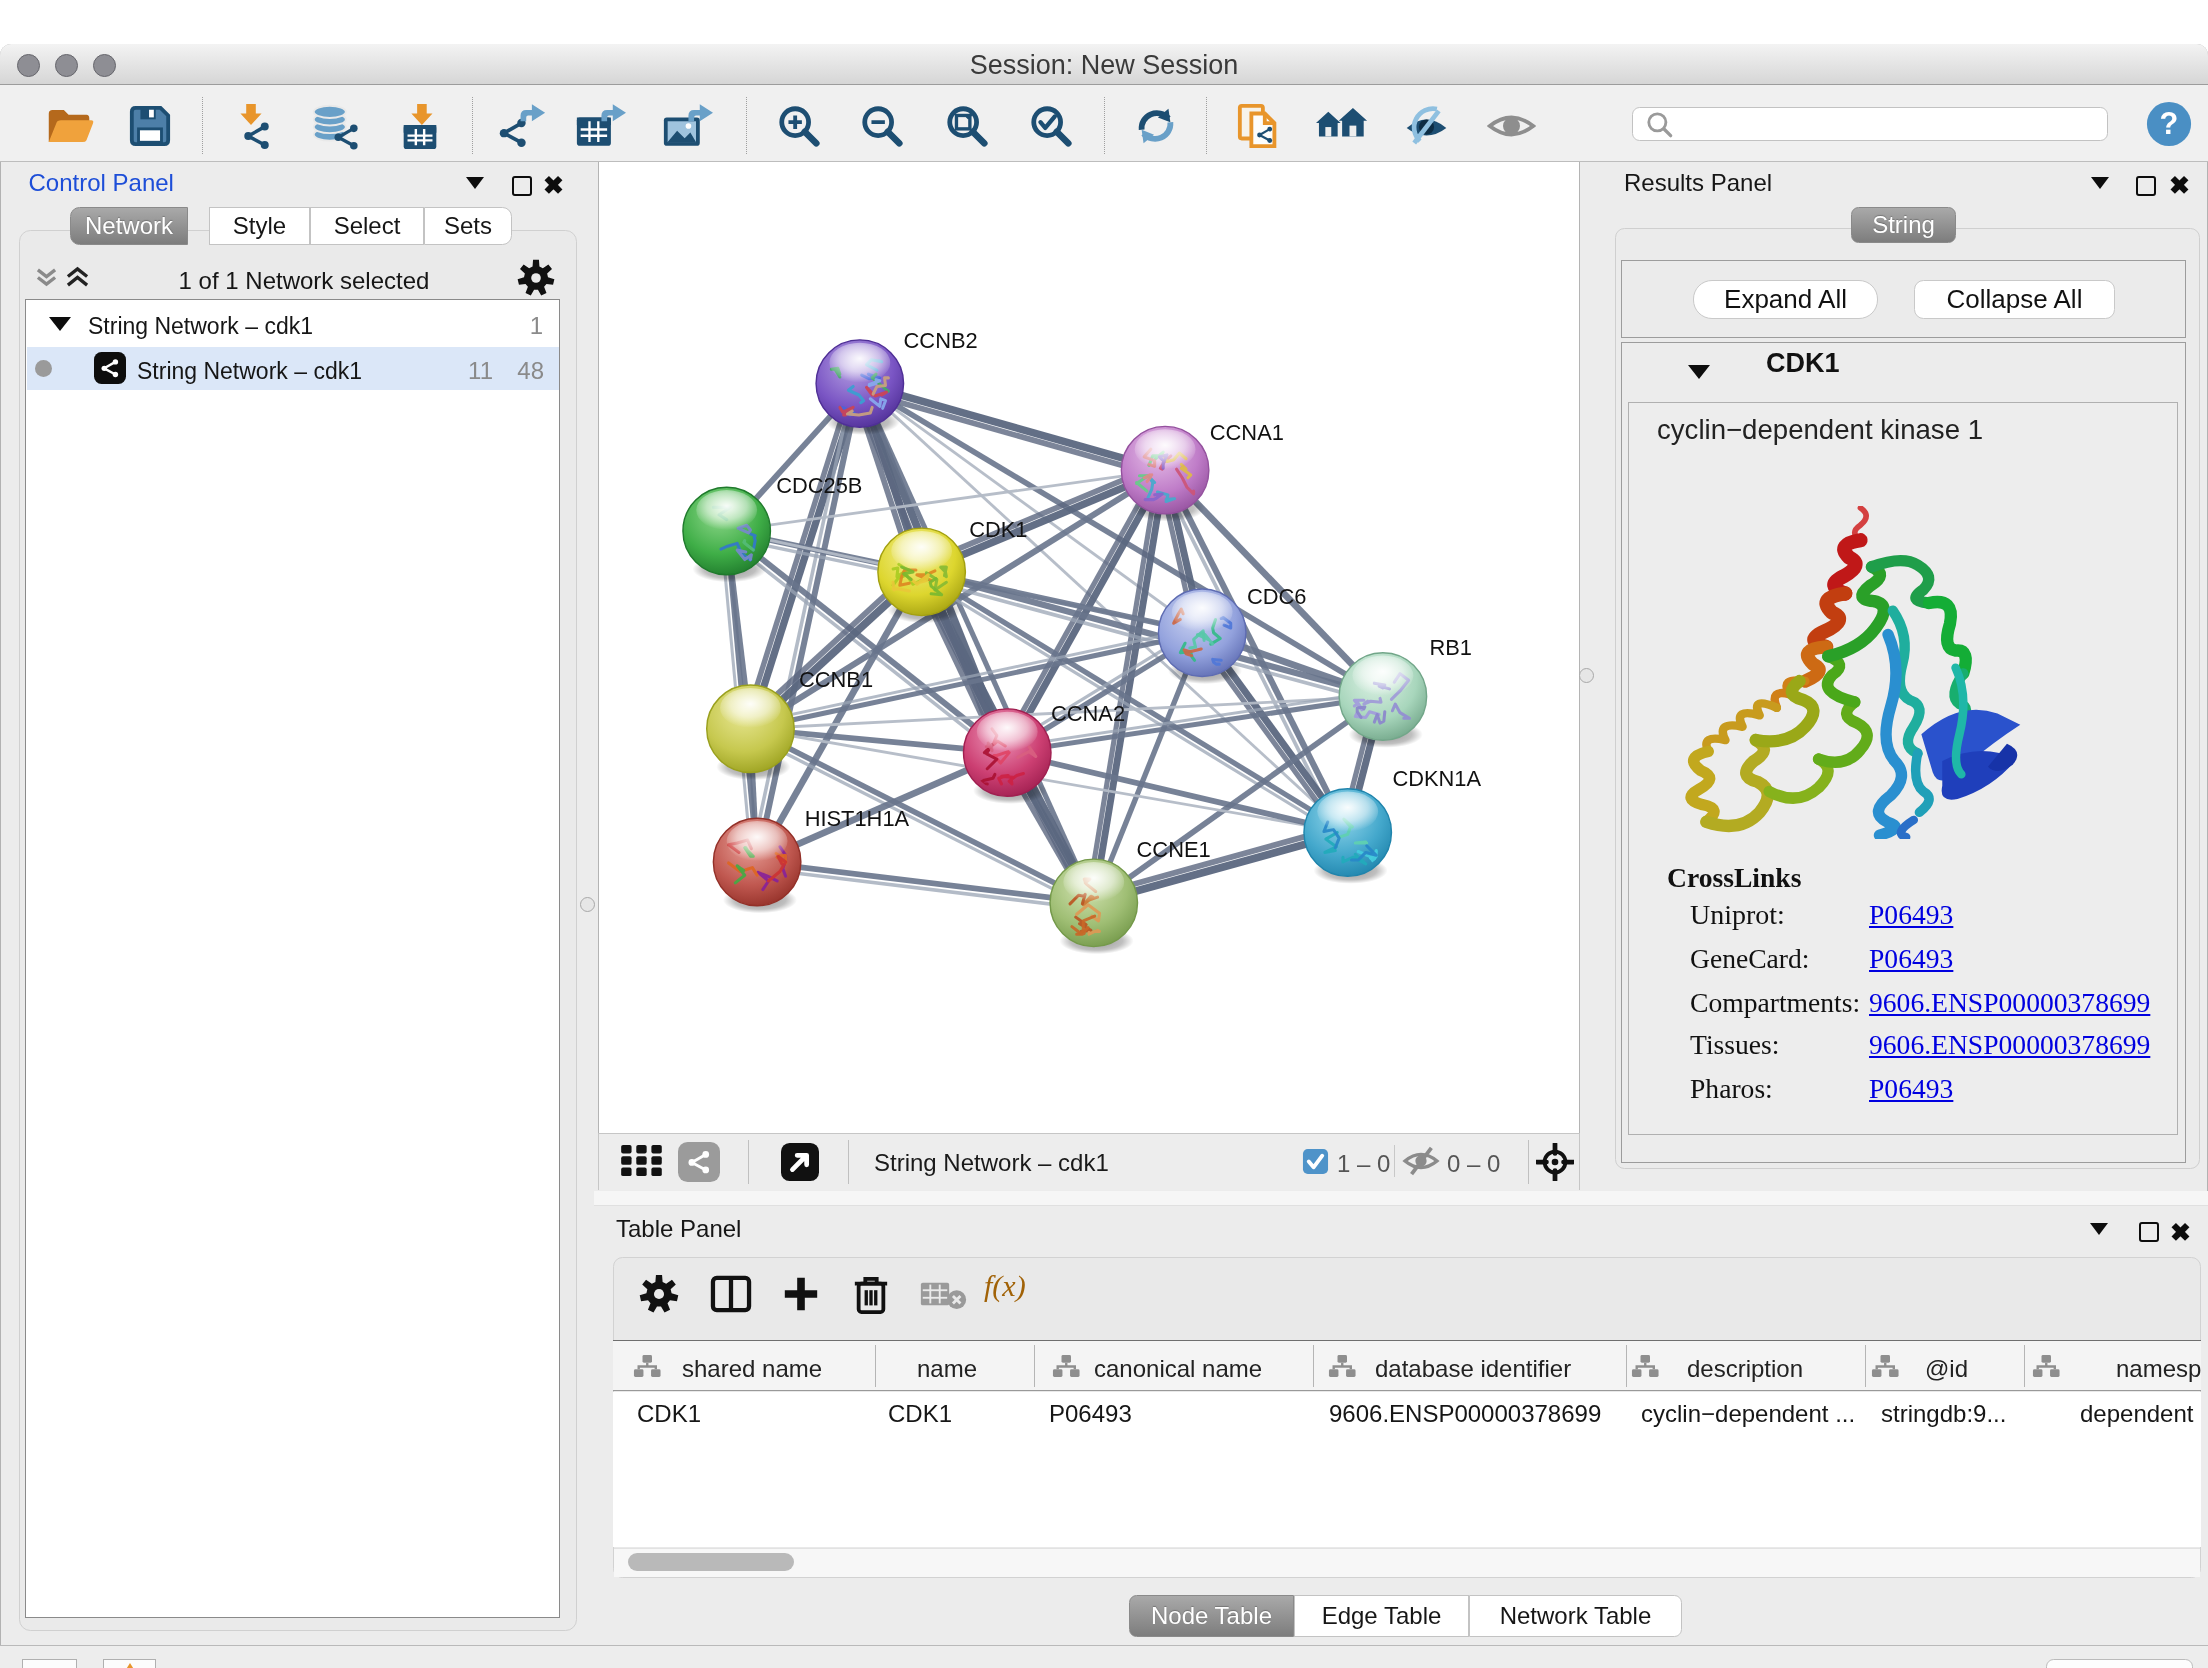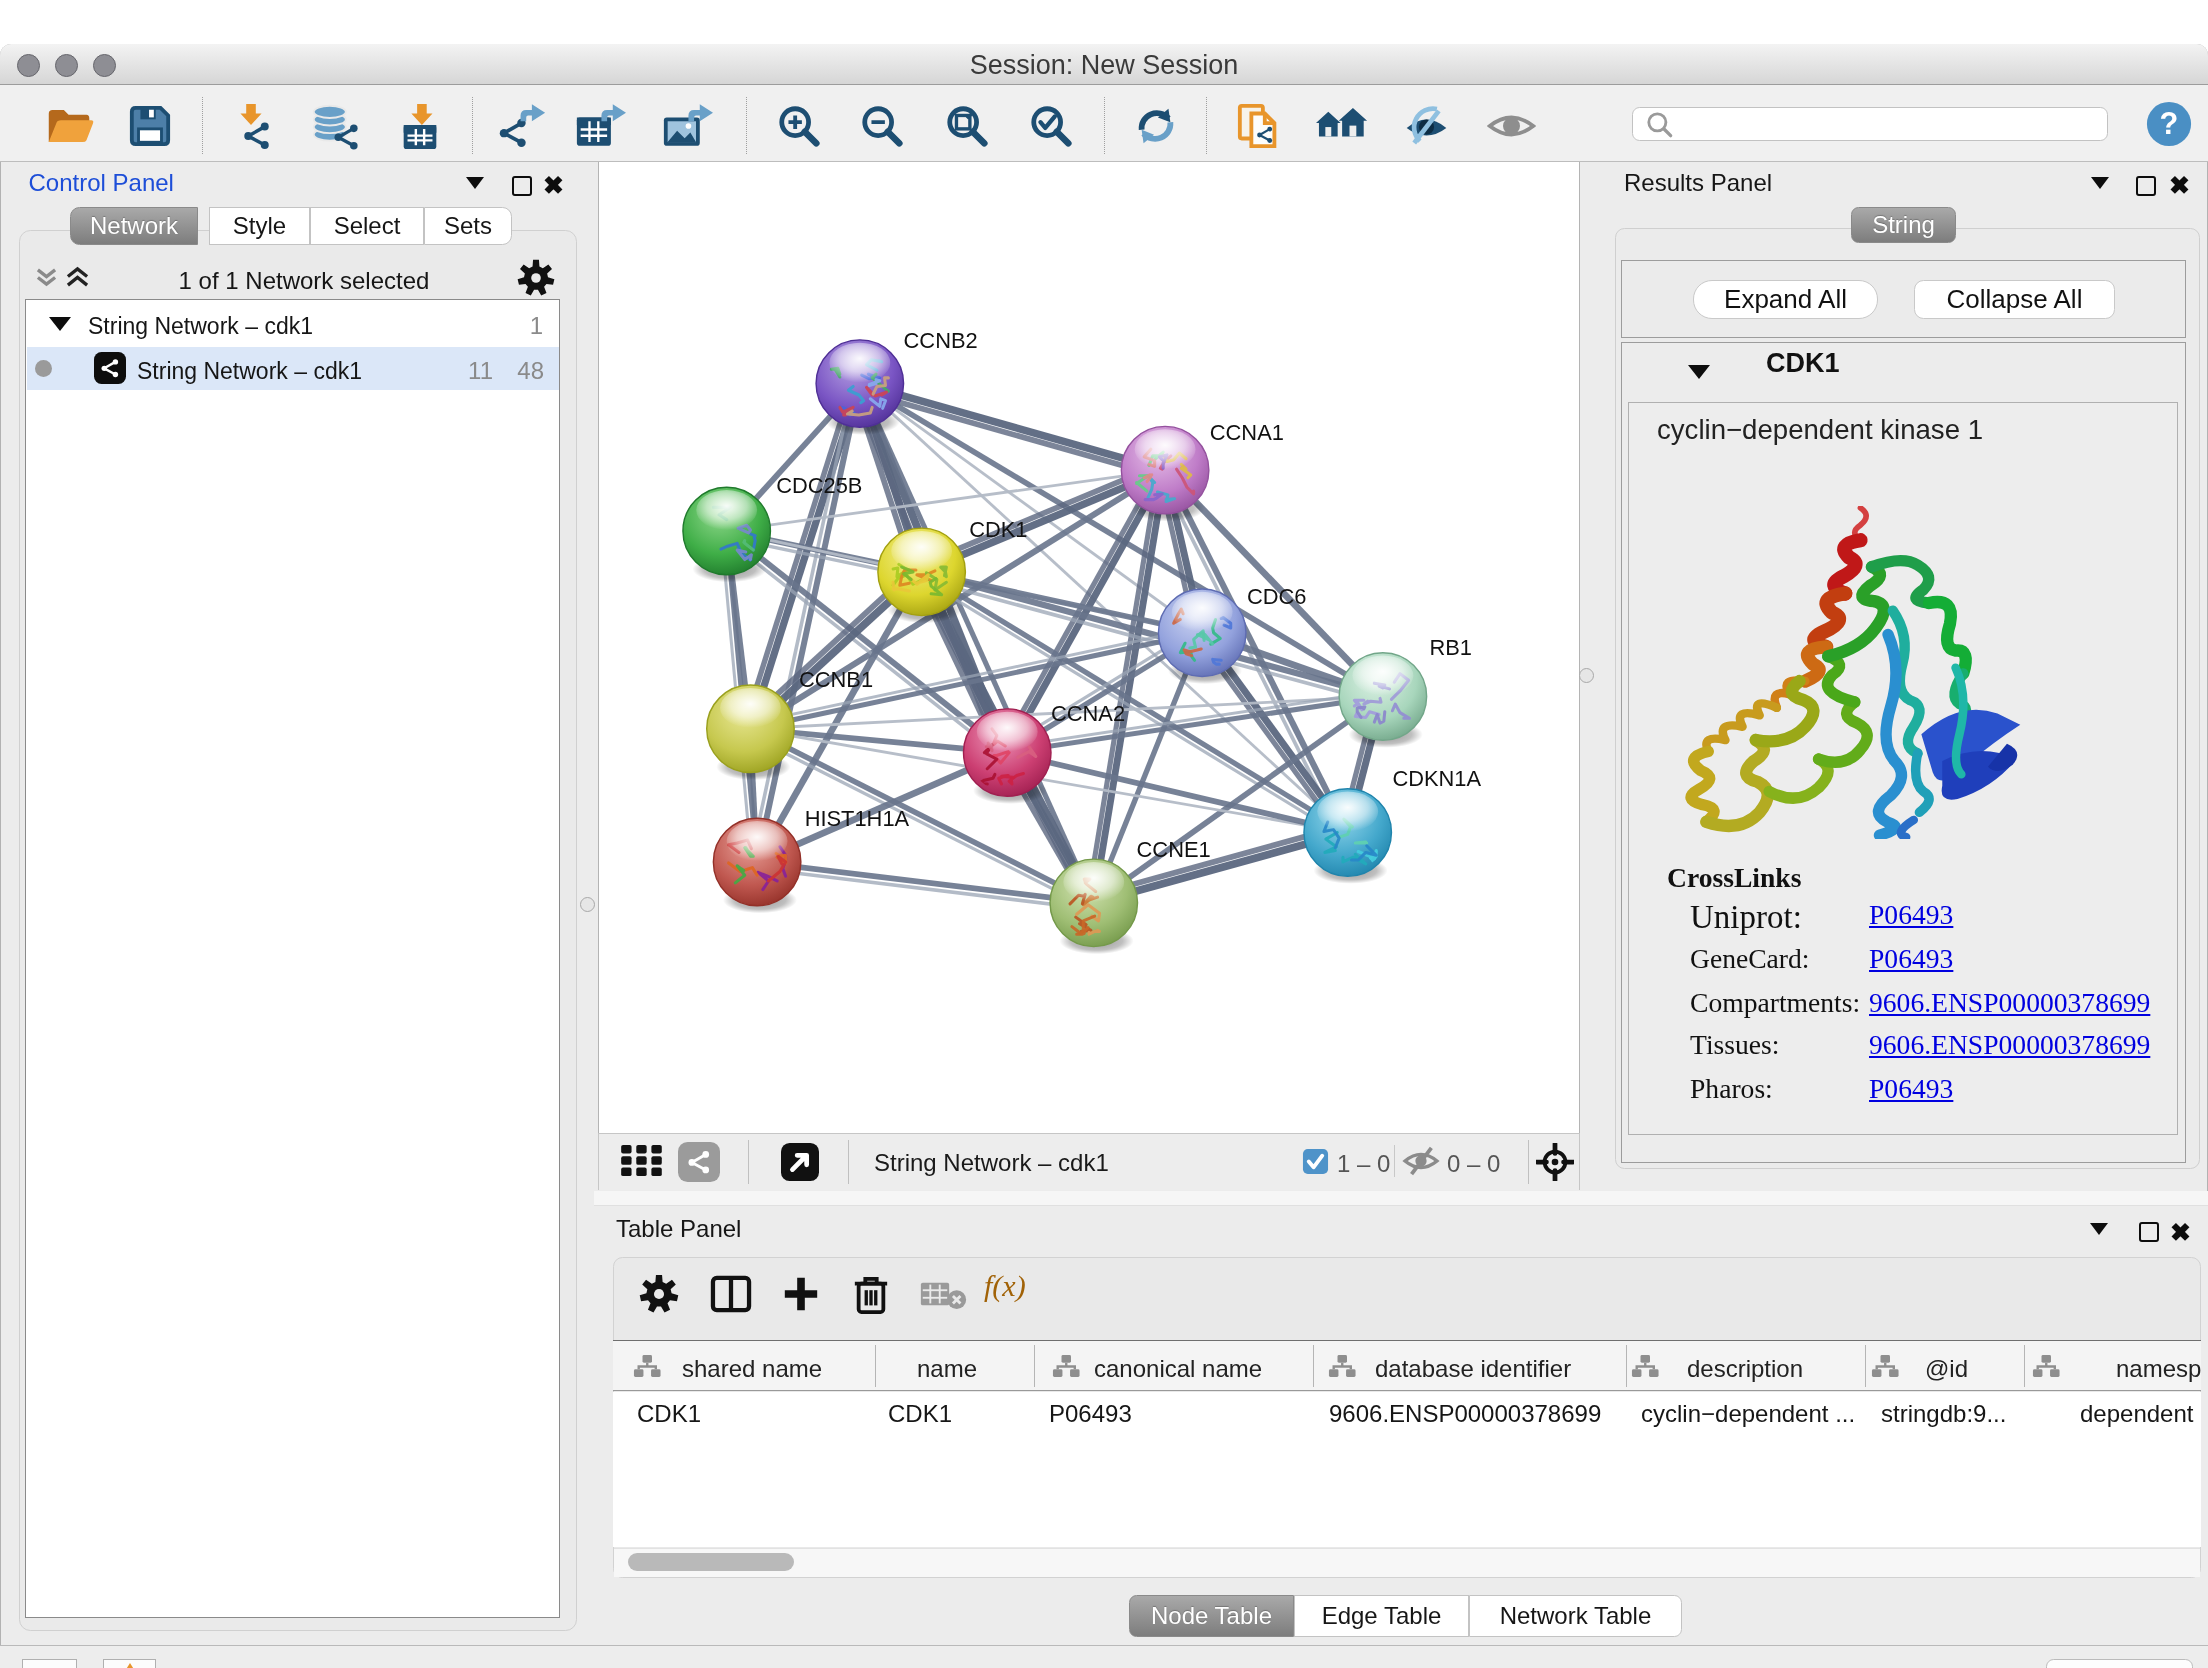--- a/index.html
+++ b/index.html
@@ -161,21 +161,21 @@
       </svg></div>
     <div class="abs" style="left:28.5px;top:125px;font-size:24px;color:#1d4ed8;">Control Panel</div>
     <div class="hdrbtns" style="left:466px;top:133px;">
       <span class="tri"></span>
     </div>
     <div class="hdrbtns" style="left:512px;top:132px;">
       <span class="sq"></span>
     </div>
     <div class="abs xx" style="left:543px;top:129px;">✖</div>
     <div class="abs" style="left:19px;top:186px;width:558px;height:1401px;background:#eaeaea;border:1px solid #d0d0d0;border-radius:11.4px;box-sizing:border-box;"></div>
-    <div class="tab tabsel" style="left:70px;top:163px;width:128px;height:38px;border-radius:9.5px 0 0 9.5px;">Network</div>
+    <div class="tab tabsel" style="left:70px;top:163px;width:118px;height:38px;border-radius:9.5px 0 0 9.5px;">Network</div>
     <div class="tab" style="left:209px;top:163px;width:101px;height:38px;">Style</div>
     <div class="tab" style="left:310px;top:163px;width:114px;height:38px;">Select</div>
     <div class="tab" style="left:424px;top:163px;width:88px;height:38px;border-radius:0 9.5px 9.5px 0;">Sets</div>
     <div class="abs" style="left:35px;top:223px;width:23px;height:21px;"><svg width="23" height="21" viewBox="0 0 24 22">
         <path d="M3 3 L12 10 L21 3" fill="none" stroke="#8a8a8a" stroke-width="3.5"></path>
         <path d="M3 11 L12 18 L21 11" fill="none" stroke="#8a8a8a" stroke-width="3.5"></path>
       </svg></div>
     <div class="abs" style="left:65px;top:222px;width:25px;height:23px;"><svg width="25" height="23" viewBox="0 0 26 24">
         <path d="M3 11 L13 3 L23 11" fill="none" stroke="#222" stroke-width="3.5"></path>
         <path d="M3 20 L13 12 L23 20" fill="none" stroke="#222" stroke-width="3.5"></path>
@@ -619,21 +619,21 @@
 <path d="M256 260 Q250 290 262 300 Q276 308 258 322" stroke="#20a0b8" stroke-width="10"></path>
 <path d="M225 135 Q240 170 228 210 Q216 250 232 268 Q248 284 228 304 Q204 322 224 332 Q244 338 216 346" stroke="#2a8fd0" stroke-width="12"></path>
 <path d="M252 330 Q230 344 244 348" stroke="#2a6fc8" stroke-width="9"></path>
 <path d="M260 240 Q300 204 340 218 L364 230 Q330 252 296 282 Q278 296 272 280 Z" fill="#2a52cc" stroke="none"></path>
 <path d="M282 268 Q322 248 360 266 Q336 296 298 308 Q278 312 282 294 Z" fill="#1f3fbb" stroke="none"></path>
 <path d="M350 250 Q368 258 356 272 Q340 284 330 274 Z" fill="#1733a8" stroke="none"></path>
 <path d="M296 170 Q310 200 300 240 Q292 272 302 282" stroke="#1fb7a8" stroke-width="9"></path>
 </g>
       </svg></div>
     <div class="abs" style="left:1667px;top:818px;font-size:27.6px;font-weight:bold;color:#111;font-family:'Liberation Serif',serif;">CrossLinks</div>
-    <div class="abs" style="left:1690px;top:855px;font-size:33px;color:#111;font-family:'Liberation Serif',serif;">Uniprot:</div>
+    <div class="abs" style="left:1690px;top:855px;font-size:28px;color:#111;font-family:'Liberation Serif',serif;">Uniprot:</div>
     <div class="abs" style="left:1869px;top:855px;font-size:27.6px;color:#0000e0;text-decoration:underline;font-family:'Liberation Serif',serif;">P06493</div>
     <div class="abs" style="left:1690px;top:899px;font-size:27.6px;color:#111;font-family:'Liberation Serif',serif;">GeneCard:</div>
     <div class="abs" style="left:1869px;top:899px;font-size:27.6px;color:#0000e0;text-decoration:underline;font-family:'Liberation Serif',serif;">P06493</div>
     <div class="abs" style="left:1690px;top:943px;font-size:27.6px;color:#111;font-family:'Liberation Serif',serif;">Compartments:</div>
     <div class="abs" style="left:1869px;top:943px;font-size:27.6px;color:#0000e0;text-decoration:underline;font-family:'Liberation Serif',serif;">9606.ENSP00000378699</div>
     <div class="abs" style="left:1690px;top:985px;font-size:27.6px;color:#111;font-family:'Liberation Serif',serif;">Tissues:</div>
     <div class="abs" style="left:1869px;top:985px;font-size:27.6px;color:#0000e0;text-decoration:underline;font-family:'Liberation Serif',serif;">9606.ENSP00000378699</div>
     <div class="abs" style="left:1690px;top:1029px;font-size:27.6px;color:#111;font-family:'Liberation Serif',serif;">Pharos:</div>
     <div class="abs" style="left:1869px;top:1029px;font-size:27.6px;color:#0000e0;text-decoration:underline;font-family:'Liberation Serif',serif;">P06493</div>
     <div class="abs" style="left:594px;top:1147px;width:1614px;height:454px;background:#ececec;"></div>

